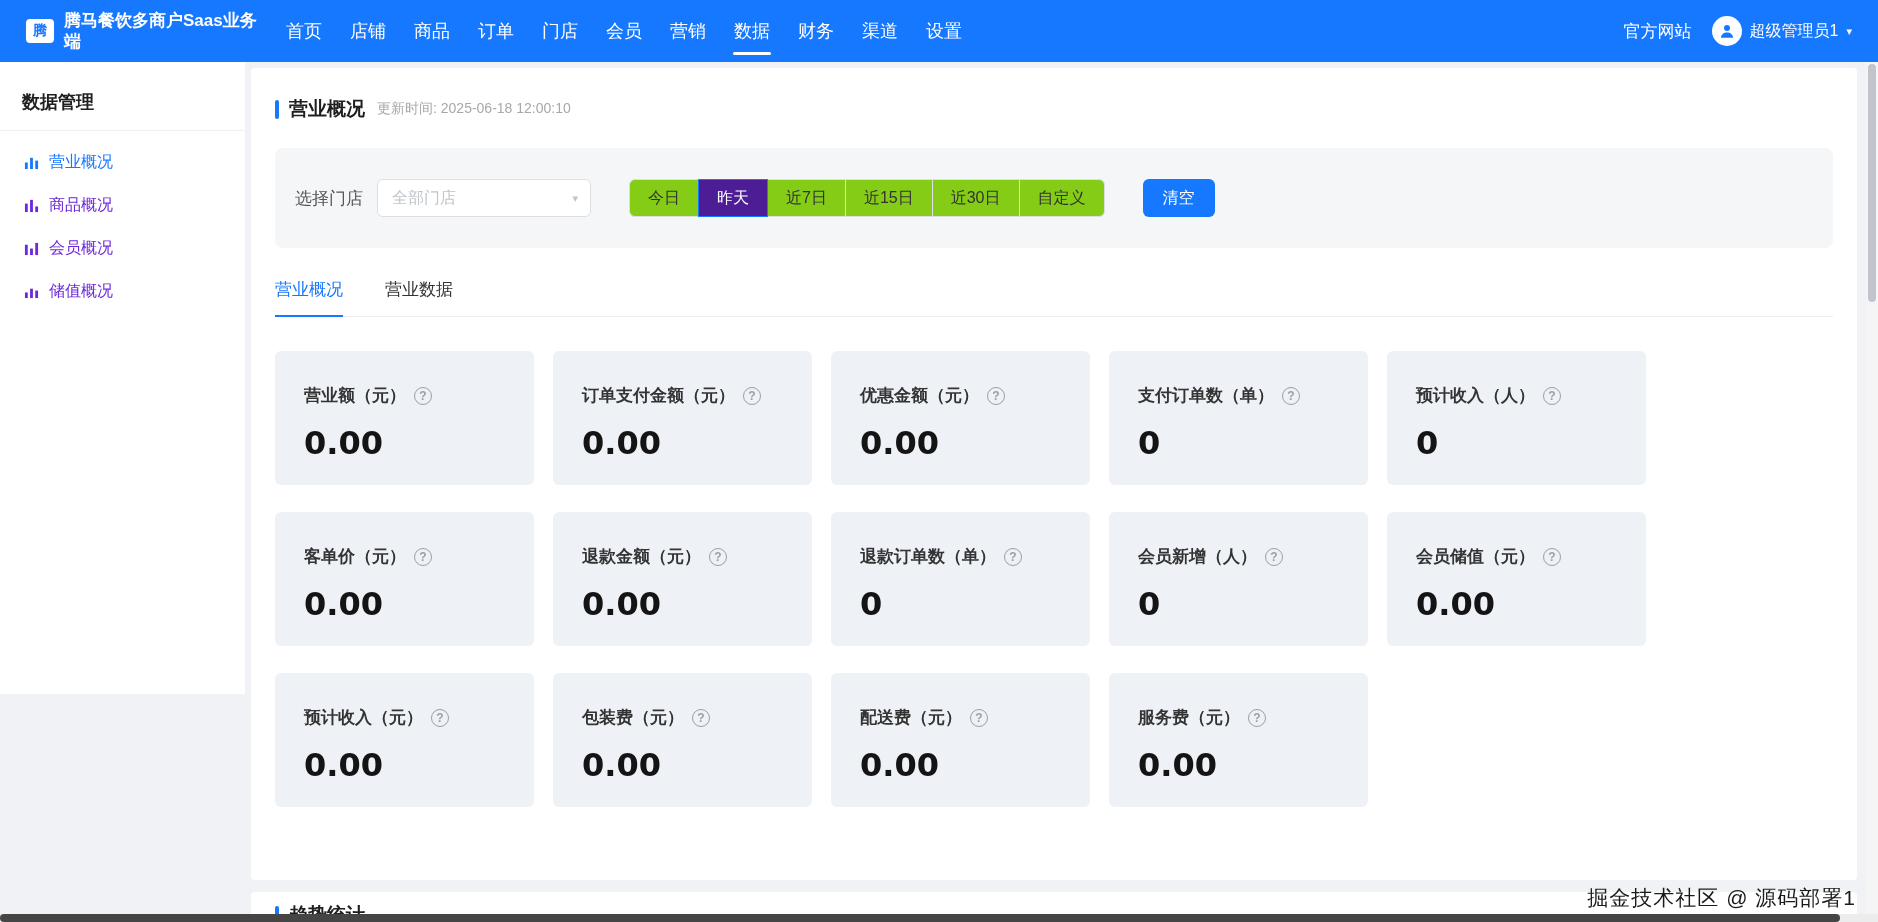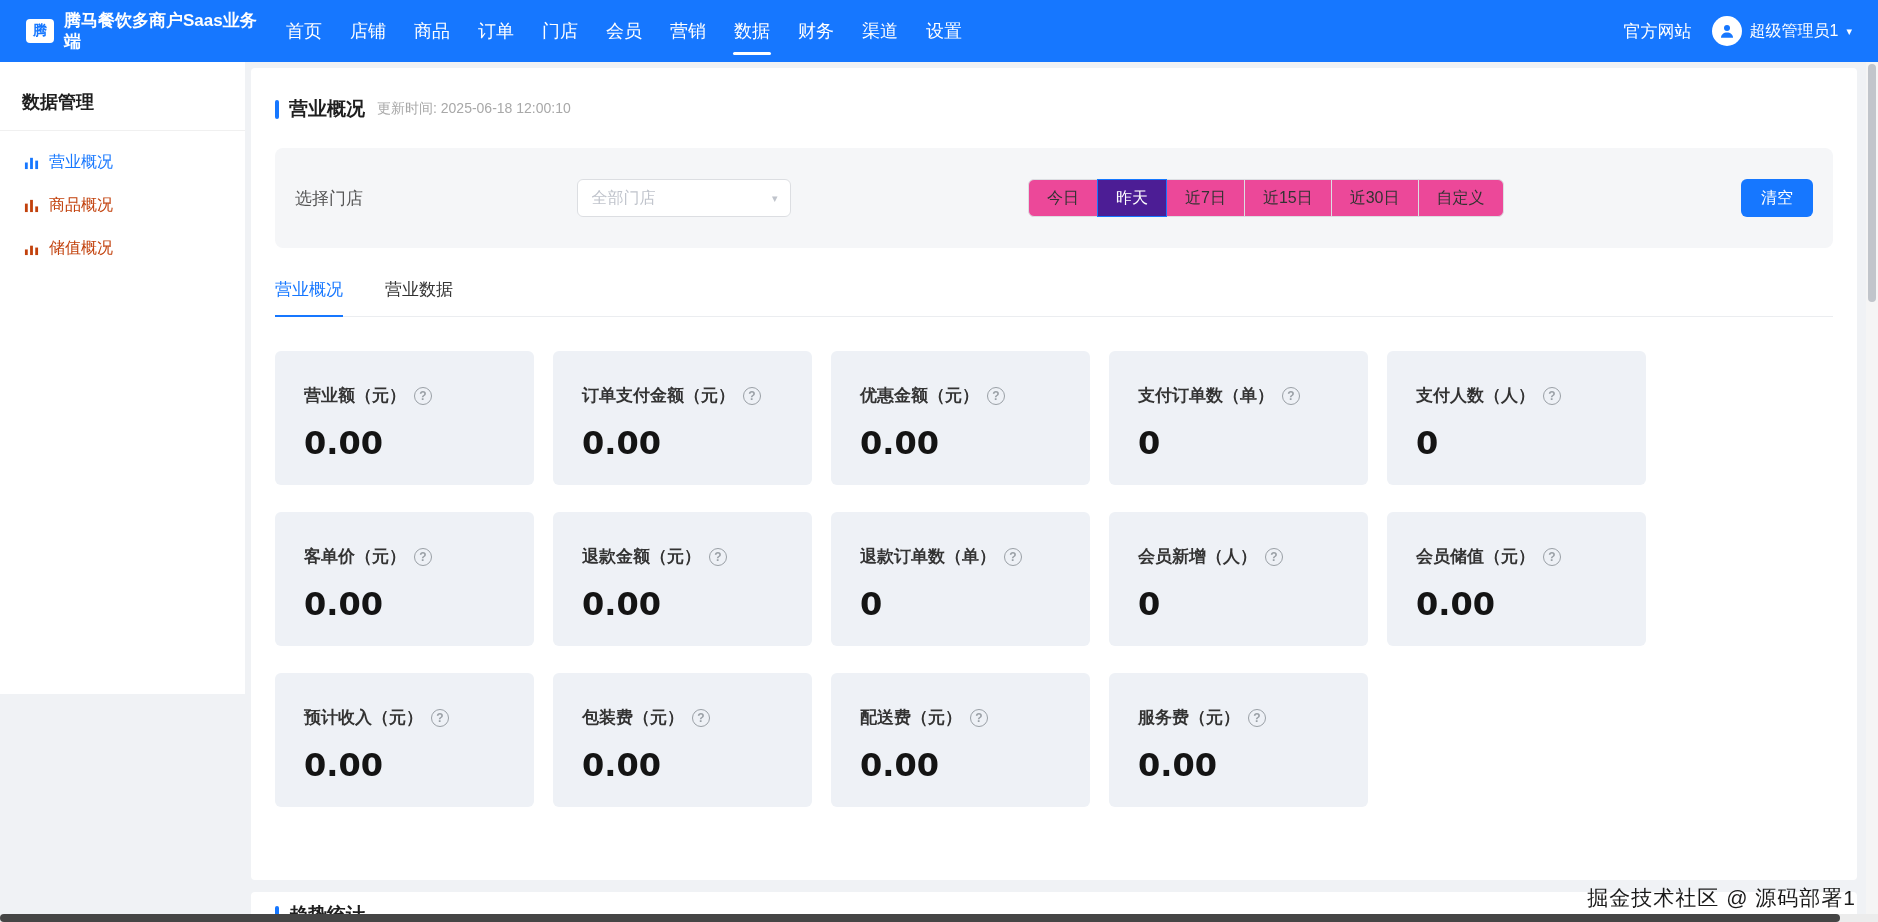--- a/index.html
+++ b/index.html
@@ -26,46 +26,46 @@
   .username { font-size:16px; }
   .caret { font-size:11px; }
 
   
   .layout { display:flex; height:632px; }
   .sidebar { width:245px; background:#fff; flex:0 0 245px; }
   .side-header { padding:28px 22px 16px; font-size:18px; font-weight:700; color:#1f1f1f;
     border-bottom:1px solid #f0f0f0; }
   .side-list { padding-top:10px; }
   .side-item { display:flex; align-items:center; gap:10px; padding:11px 24px;
-    font-size:16px; color:#c2410c; cursor:pointer; }
+    font-size:16px; color:#6d28d9; cursor:pointer; }
   .side-item.active { color:#1677ff; }
   .side-icon { display:inline-flex; }
   .side-icon svg { fill:currentColor; }
 
   .main { flex:1; padding:6px 21px 0 6px; position:relative; }
   .content-card { background:#fff; border-radius:4px; }
   .card1 { height:812px; padding:28px 24px 0; overflow:hidden; }
   .card2 { margin-top:12px; height:140px; padding:10px 24px 0; border-radius:4px 4px 0 0; }
 
   .sec-header { display:flex; align-items:center; }
   .sec-bar { width:4px; height:19px; background:#1677ff; border-radius:2px; margin-right:10px; }
   .sec-title { font-size:19px; font-weight:700; color:#1f1f1f; }
   .update { margin-left:12px; font-size:14px; color:#a8a8a8;text-align:center; }
 
   
   .filter-bar { margin-top:26px; height:100px; background:#f5f6f8; border-radius:8px;
-    display:flex; align-items:center; padding:0 20px;justify-content:space-between; }
+    display:flex; align-items:center; padding:0 20px; }
   .filter-label { font-size:17px; color:#555; margin-right:14px; white-space:nowrap; }
   .select { position:relative; width:214px; height:38px; background:#fff;
     border:1px solid #dcdee2; border-radius:6px; display:flex; align-items:center; padding:0 30px 0 14px; }
   .select-input { border:none; outline:none; width:100%; font-size:16px; background:transparent; color:#333; }
   .select-input::placeholder { color:#c0c4cc; }
   .select-caret { position:absolute; right:12px; color:#c0c4cc; font-size:11px; }
   .date-group { display:flex; margin-left:38px; }
-  .date-btn { height:38px; padding:0 18px; background:#ec4899; border:1px solid #dcdee2;
+  .date-btn { height:38px; padding:0 18px; background:#84cc16; border:1px solid #dcdee2;
     color:#333; font-size:16px; margin-left:-1px; cursor:pointer;
     font-family:"Liberation Sans","DejaVu Sans",sans-serif; }
   .date-btn:first-child { border-radius:6px 0 0 6px; margin-left:0; }
   .date-btn:last-child { border-radius:0 6px 6px 0; }
   .date-btn.active { background:#4c1d95; border-color:#1677ff; color:#fff; position:relative; z-index:1; }
   .clear-btn { margin-left:38px; height:38px; padding:0 20px; background:#1677ff; color:#fff;
     border:none; border-radius:6px; font-size:16px; cursor:pointer;
     font-family:"Liberation Sans","DejaVu Sans",sans-serif; }
 
   
@@ -148,20 +148,30 @@
               <rect x="1" y="6" width="3" height="9"></rect>
               <rect x="6.5" y="2" width="3" height="13"></rect>
               <rect x="12" y="9" width="3" height="6"></rect>
             </svg>
         </span>
         <span>商品概况</span>
       </div>
       <div class="side-item">
         <span class="side-icon">
           <svg width="15" height="15" viewBox="0 0 16 16">
+              <rect x="1" y="4" width="3" height="11"></rect>
+              <rect x="6.5" y="8" width="3" height="7"></rect>
+              <rect x="12" y="2" width="3" height="13"></rect>
+            </svg>
+        </span>
+        <span>会员概况</span>
+      </div>
+      <div class="side-item">
+        <span class="side-icon">
+          <svg width="15" height="15" viewBox="0 0 16 16">
               <rect x="1" y="9" width="3" height="6"></rect>
               <rect x="6.5" y="5" width="3" height="10"></rect>
               <rect x="12" y="7" width="3" height="8"></rect>
             </svg>
         </span>
         <span>储值概况</span>
       </div>
     </div>
   </aside>
 
@@ -222,21 +232,21 @@
         </div>
         <div class="stat-card">
           <div class="stat-head">
               <span class="stat-label">支付订单数（单）</span>
               <span class="help-icon">?</span>
             </div>
           <div class="stat-value">0</div>
         </div>
         <div class="stat-card">
           <div class="stat-head">
-              <span class="stat-label">支付人数（人）</span>
+              <span class="stat-label">预计收入（人）</span>
               <span class="help-icon">?</span>
             </div>
           <div class="stat-value">0</div>
         </div>
         <div class="stat-card">
           <div class="stat-head">
               <span class="stat-label">客单价（元）</span>
               <span class="help-icon">?</span>
             </div>
           <div class="stat-value">0.00</div>

